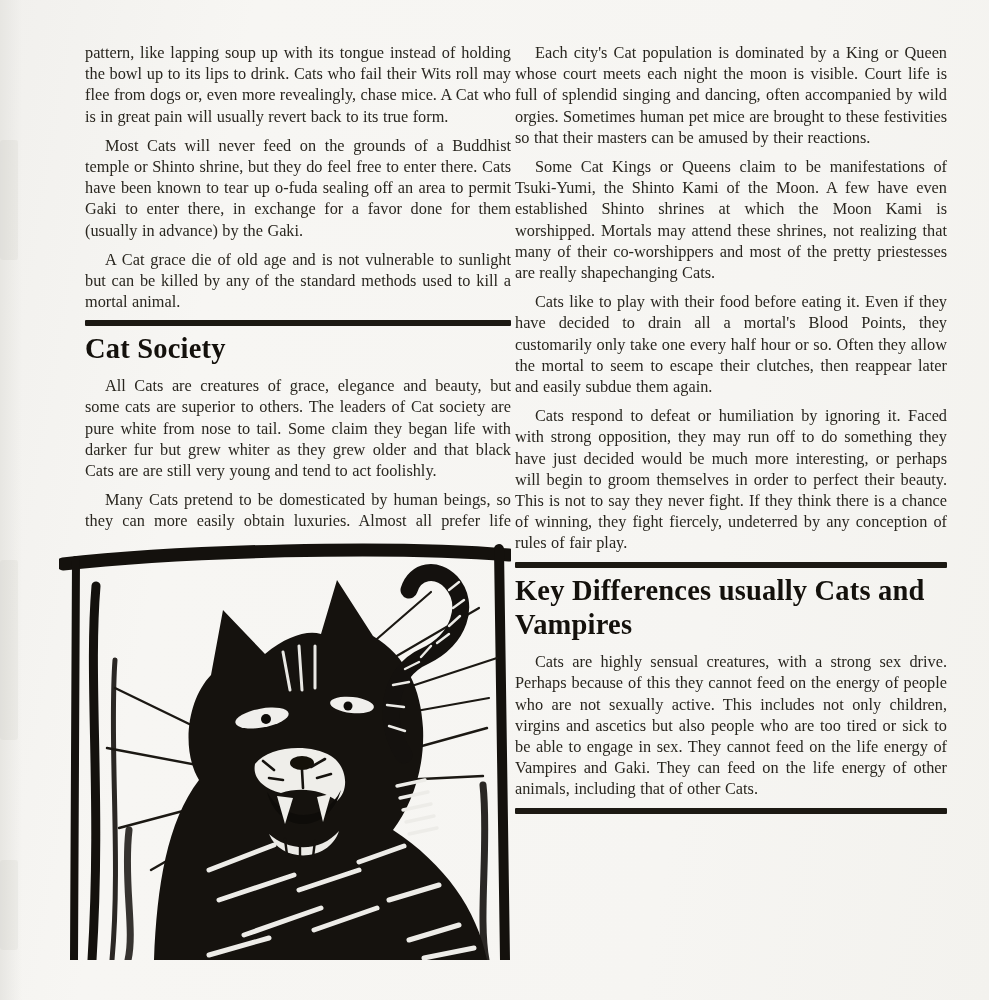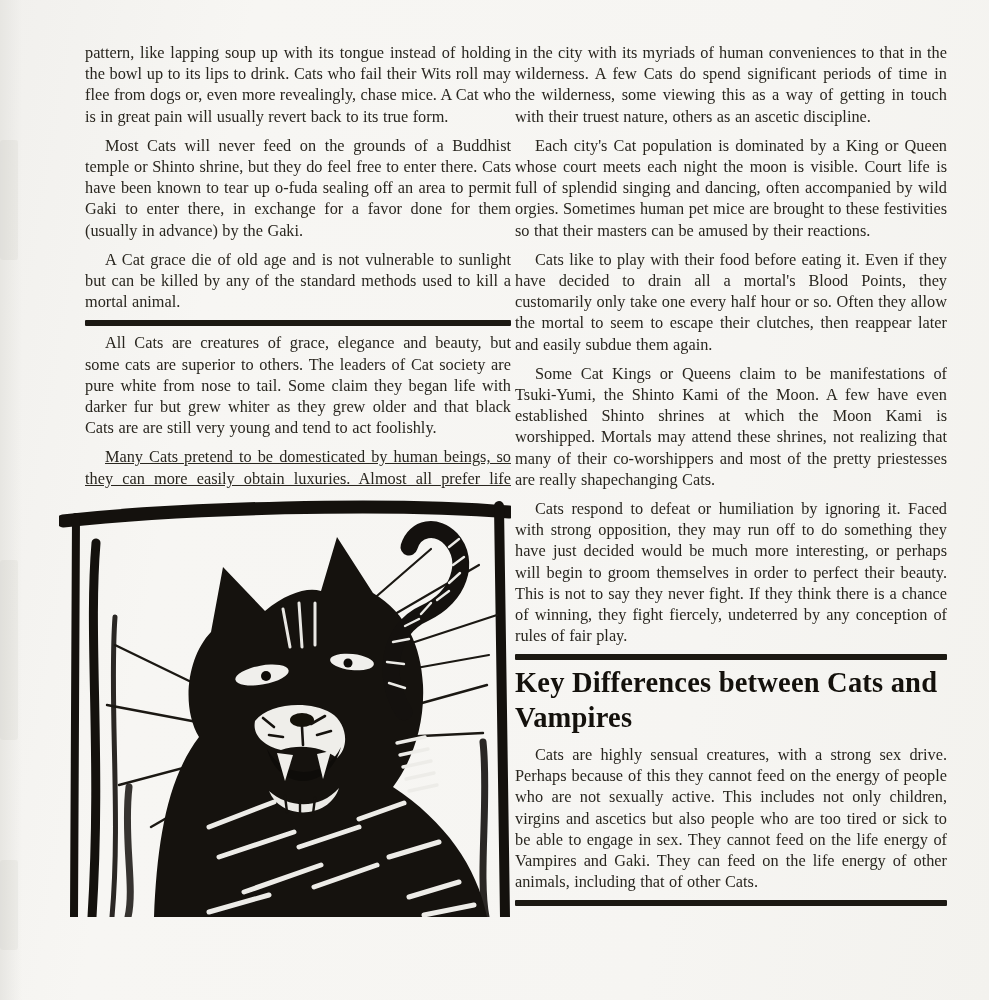--- a/index.html
+++ b/index.html
@@ -25,21 +25,21 @@
   .col{display:block;}
   .col-left{width:426px;}
   .col-right{width:432px;}
   p.body-text{
     margin:0 0 8px 0;
     font-size:16.3px;line-height:21.2px;
     text-align:justify;text-indent:20px;
     word-spacing:0.4px;color:#29261f;
   }
   p.cont{text-indent:0;}
-  p.runon{text-align-last:justify;text-decoration:underline;}
+  p.runon{text-align-last:justify;}
   .section-rule{height:6px;background:#1c1913;margin:4px 0 6px 0;border-radius:1px;}
   .section-rule.bottom{margin:6px 0 0 0;}
   h2.section-heading{
     margin:0 0 8px 0;
     font-size:28.5px;line-height:1.22;font-weight:bold;
     color:#14110c;letter-spacing:.2px;white-space:pre-line;
   }
   figure.illustration{margin:8px 0 0 -26px;padding:0;width:452px;height:420px;}
   figure.illustration svg{display:block;}
 </style>
@@ -53,20 +53,21 @@
   <div class="scan-smudge" style="top:860px;height:90px;"></div>
 
   <div class="columns">
 
     <div class="col col-left">
       <p class="body-text cont">pattern, like lapping soup up with its tongue instead of holding the bowl up to its lips to drink. Cats who fail their Wits roll may flee from dogs or, even more revealingly, chase mice. A Cat who is in great pain will usually revert back to its true form.</p>
       <p class="body-text">Most Cats will never feed on the grounds of a Buddhist temple or Shinto shrine, but they do feel free to enter there. Cats have been known to tear up o-fuda sealing off an area to permit Gaki to enter there, in exchange for a favor done for them (usually in advance) by the Gaki.</p>
       <p class="body-text">A Cat grace die of old age and is not vulnerable to sunlight but can be killed by any of the standard methods used to kill a mortal animal.</p>
 
       <div class="section-rule"></div>
+      <h2 class="section-heading">Cat Society</h2>
 
       <p class="body-text">All Cats are creatures of grace, elegance and beauty, but some cats are superior to others. The leaders of Cat society are pure white from nose to tail. Some claim they began life with darker fur but grew whiter as they grew older and that black Cats are are still very young and tend to act foolishly.</p>
       <p class="body-text runon">Many Cats pretend to be domesticated by human beings, so they can more easily obtain luxuries. Almost all prefer life</p>
 
       <figure class="illustration">
         <svg width="452" height="420" viewBox="0 0 452 420" xmlns="http://www.w3.org/2000/svg">
 
           <g stroke="#14110d" fill="none" stroke-linecap="round">
             <path d="M4,24 C120,11 330,5 450,15" stroke-width="13"></path>
             <path d="M17,20 L15,420" stroke-width="8"></path>
@@ -160,28 +161,27 @@
               <path d="M344,270 L372,264"></path>
               <path d="M347,282 L375,276"></path>
               <path d="M350,294 L378,288"></path>
             </g>
           </g>
         </svg>
       </figure>
     </div>
 
     <div class="col col-right">
-      <p class="body-text cont">in the city with its myriads of human conveniences to that in the wilderness. A few Cats do spend significant periods of time in the wilderness, some viewing this as a way of getting in touch with their truest nature, others as an ascetic discipline.</p>
       <p class="body-text">Each city's Cat population is dominated by a King or Queen whose court meets each night the moon is visible. Court life is full of splendid singing and dancing, often accompanied by wild orgies. Sometimes human pet mice are brought to these festivities so that their masters can be amused by their reactions.</p>
+      <p class="body-text">Some Cat Kings or Queens claim to be manifestations of Tsuki-Yumi, the Shinto Kami of the Moon. A few have even established Shinto shrines at which the Moon Kami is worshipped. Mortals may attend these shrines, not realizing that many of their co-worshippers and most of the pretty priestesses are really shapechanging Cats.</p>
       <p class="body-text">Cats like to play with their food before eating it. Even if they have decided to drain all a mortal's Blood Points, they customarily only take one every half hour or so. Often they allow the mortal to seem to escape their clutches, then reappear later and easily subdue them again.</p>
-      <p class="body-text">Some Cat Kings or Queens claim to be manifestations of Tsuki-Yumi, the Shinto Kami of the Moon. A few have even established Shinto shrines at which the Moon Kami is worshipped. Mortals may attend these shrines, not realizing that many of their co-worshippers and most of the pretty priestesses are really shapechanging Cats.</p>
       <p class="body-text">Cats respond to defeat or humiliation by ignoring it. Faced with strong opposition, they may run off to do something they have just decided would be much more interesting, or perhaps will begin to groom themselves in order to perfect their beauty. This is not to say they never fight. If they think there is a chance of winning, they fight fiercely, undeterred by any conception of rules of fair play.</p>
 
       <div class="section-rule"></div>
-      <h2 class="section-heading">Key Differences between Cats and
+      <h2 class="section-heading">Key Differences usually Cats and
 Vampires</h2>
 
       <p class="body-text">Cats are highly sensual creatures, with a strong sex drive. Perhaps because of this they cannot feed on the energy of people who are not sexually active. This includes not only children, virgins and ascetics but also people who are too tired or sick to be able to engage in sex. They cannot feed on the life energy of Vampires and Gaki. They can feed on the life energy of other animals, including that of other Cats.</p>
 
       <div class="section-rule bottom"></div>
     </div>
 
   </div>
 </div>
 

